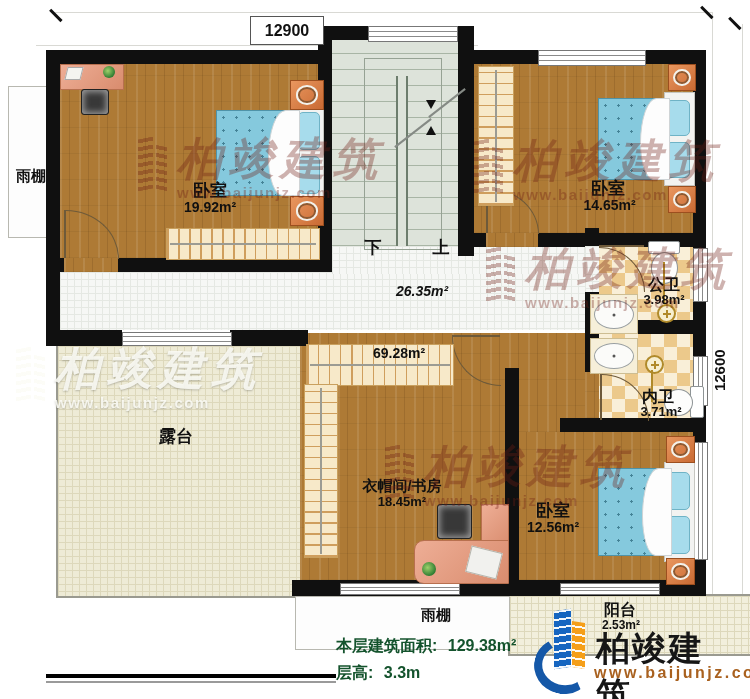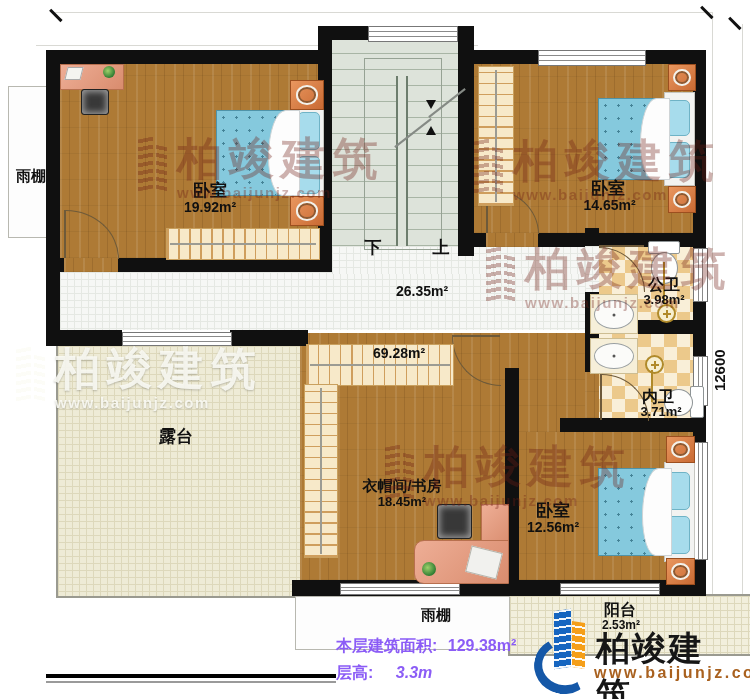--- a/index.html
+++ b/index.html
@@ -71,40 +71,40 @@
 
   
   .innerline{position:absolute;border:1px solid #96a294;}
   .rail{position:absolute;background:#dde3da;border-left:2px solid #6d7d6d;border-right:2px solid #6d7d6d;}
   .diag{position:absolute;height:2px;background:#858a85;}
   .tri{position:absolute;width:0;height:0;border-left:5px solid transparent;border-right:5px solid transparent;}
 
   
   .wm{position:absolute;display:flex;align-items:flex-start;gap:7px;pointer-events:none;}
   .wm .tcol{display:flex;flex-direction:column;}
-  .wm .t{font-weight:bold;font-size:45px;line-height:1;letter-spacing:7px;}
+  .wm .t{font-weight:bold;font-size:45px;line-height:1;letter-spacing:7px;font-style:italic;}
   .wm .u{font-weight:bold;font-size:15px;letter-spacing:1.6px;margin-top:3px;}
   .wm-dark{color:rgba(110,30,20,.34);}
   .wm-light{color:rgba(252,252,246,.88);text-shadow:0 1px 2px rgba(100,100,90,.38);}
   .wm-logo{width:34px;height:56px;position:relative;flex:none;}
   .wm-logo::before{content:"";position:absolute;left:2px;top:2px;width:15px;height:52px;
         background:repeating-linear-gradient(0deg,currentColor 0 4px,transparent 4px 8px);transform:skewY(-12deg);}
   .wm-logo::after{content:"";position:absolute;left:20px;top:10px;width:11px;height:44px;
         background:repeating-linear-gradient(0deg,currentColor 0 4px,transparent 4px 8px);transform:skewY(12deg);}
 
   
   .logo-brand{position:absolute;font-size:34px;font-weight:900;color:#161616;letter-spacing:2px;}
   .logo-url{position:absolute;font-size:16px;font-weight:bold;color:#a9611f;letter-spacing:2.5px;}
   .lg-tower{position:absolute;}
   .lg-swoosh{position:absolute;border:7px solid transparent;border-left:8px solid #1558a8;border-bottom:9px solid #1558a8;
         border-radius:50%;transform:rotate(14deg);}
 
   .title-main{position:absolute;font-size:44px;font-weight:900;color:#000;letter-spacing:2px;}
   .title-scale{position:absolute;font-size:34px;font-weight:600;color:#000;}
-  .info{position:absolute;font-size:16px;font-weight:600;color:#8b5cf6;white-space:nowrap;}
+  .info{position:absolute;font-size:16px;font-weight:600;color:#14532d;white-space:nowrap;}
 </style>
 </head>
 <body>
 
 <div id="plan">
 
   <div class="xline" style="left:55px;top:12px;width:657px;height:1px;"></div>
   <div class="xline" style="left:36px;top:45px;width:442px;height:1px;"></div>
   <div class="xline" style="left:712px;top:12px;width:1px;height:588px;"></div>
   <div class="xline" style="left:742px;top:24px;width:1px;height:576px;"></div>
@@ -241,30 +241,33 @@
   <div class="lbl" style="left:568px;top:180px;width:80px;font-size:17px;">卧室</div>
   <div class="lbl" style="left:562px;top:198px;width:95px;font-size:14px;">14.65m²</div>
   <div class="lbl" style="left:634px;top:276px;width:60px;font-size:16px;">公卫</div>
   <div class="lbl" style="left:633px;top:293px;width:62px;font-size:13px;">3.98m²</div>
   <div class="lbl" style="left:628px;top:388px;width:60px;font-size:16px;">内卫</div>
   <div class="lbl" style="left:630px;top:405px;width:62px;font-size:13px;">3.71m²</div>
   <div class="lbl" style="left:347px;top:478px;width:110px;font-size:15px;">衣帽间/书房</div>
   <div class="lbl" style="left:372px;top:495px;width:60px;font-size:13px;">18.45m²</div>
   <div class="lbl" style="left:522px;top:502px;width:62px;font-size:17px;">卧室</div>
   <div class="lbl" style="left:514px;top:520px;width:78px;font-size:14px;">12.56m²</div>
-  <div class="lbl" style="left:390px;top:284px;width:64px;font-size:14px;">26.35m²</div>
+  <div class="lbl" style="left:390px;top:284px;width:64px;font-size:14px;font-style:italic;">26.35m²</div>
   <div class="lbl" style="left:366px;top:346px;width:66px;font-size:14px;">69.28m²</div>
   <div class="lbl" style="left:148px;top:428px;width:56px;font-size:17px;">露台</div>
   <div class="lbl" style="left:594px;top:601px;width:52px;font-size:16px;">阳台</div>
   <div class="lbl" style="left:596px;top:619px;width:50px;font-size:12px;">2.53m²</div>
   <div class="lbl" style="left:8px;top:168px;width:46px;font-size:15px;">雨棚</div>
   <div class="lbl" style="left:410px;top:607px;width:52px;font-size:15px;">雨棚</div>
   <div class="lbl" style="left:362px;top:239px;width:22px;font-size:17px;">下</div>
   <div class="lbl" style="left:430px;top:239px;width:22px;font-size:17px;">上</div>
 
+  <div class="dimbox" style="left:250px;top:16px;width:72px;height:27px;">
+    <span>12900</span>
+  </div>
   <div class="lbl" style="left:688px;top:362px;width:64px;font-size:15px;transform:rotate(-90deg);">12600</div>
 
   <div class="wm wm-dark" style="left:136px;top:136px;">
     <span class="wm-logo"></span>
     <span class="tcol">
         <span class="t">柏竣建筑</span>
     <span class="u">www.baijunjz.com</span>
       </span>
   </div>
   <div class="wm wm-dark" style="left:472px;top:138px;">
@@ -297,21 +300,21 @@
   </div>
 
   <div class="a" style="left:46px;top:674px;width:290px;height:4px;background:#000;"></div>
   <div class="a" style="left:46px;top:681px;width:290px;height:2px;background:#9a9a9a;"></div>
   <div class="info" style="left:336px;top:636px;">
     <span>本层建筑面积:</span>
     <span style="margin-left:6px;">129.38m²</span>
   </div>
   <div class="info" style="left:336px;top:663px;">
     <span>层高:</span>
-    <span style="margin-left:18px;font-style:italic;">3.3m</span>
+    <span style="margin-left:6px;">3.3m</span>
   </div>
 
   <div class="a" style="left:536px;top:608px;width:214px;height:88px;">
     <div class="a" style="left:0;top:2px;width:58px;height:80px;">
       <div class="lg-swoosh" style="left:-2px;top:28px;width:44px;height:40px;"></div>
       <div class="lg-tower" style="left:18px;top:0;width:17px;height:58px;background:#1565c0;background-image:repeating-linear-gradient(0deg,rgba(255,255,255,.95) 0 2px,transparent 2px 8px);transform:skewY(-8deg);"></div>
       <div class="lg-tower" style="left:36px;top:12px;width:13px;height:46px;background:#f59f19;background-image:repeating-linear-gradient(0deg,rgba(255,255,255,.95) 0 2px,transparent 2px 8px);transform:skewY(8deg);"></div>
     </div>
     <div class="logo-brand" style="left:60px;top:18px;">柏竣建筑、</div>
     <div class="logo-url" style="left:58px;top:56px;">www.baijunjz.com</div>

